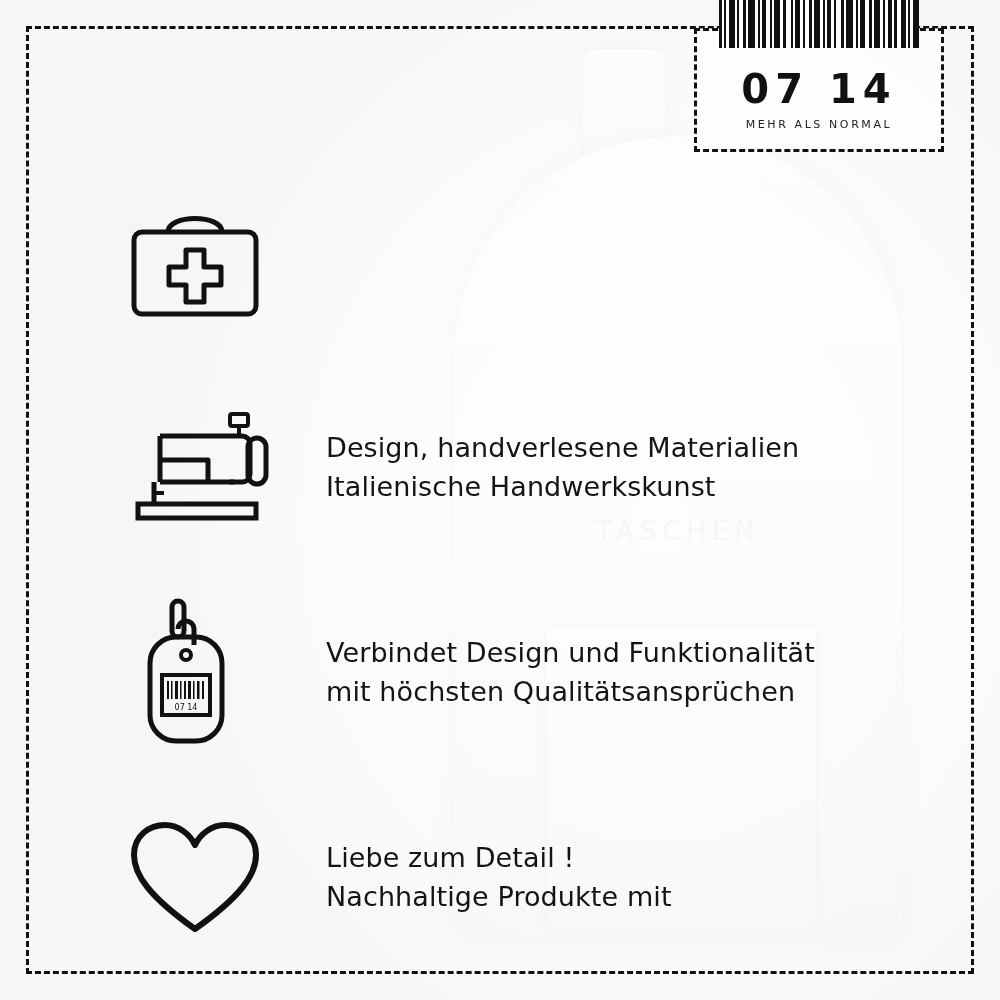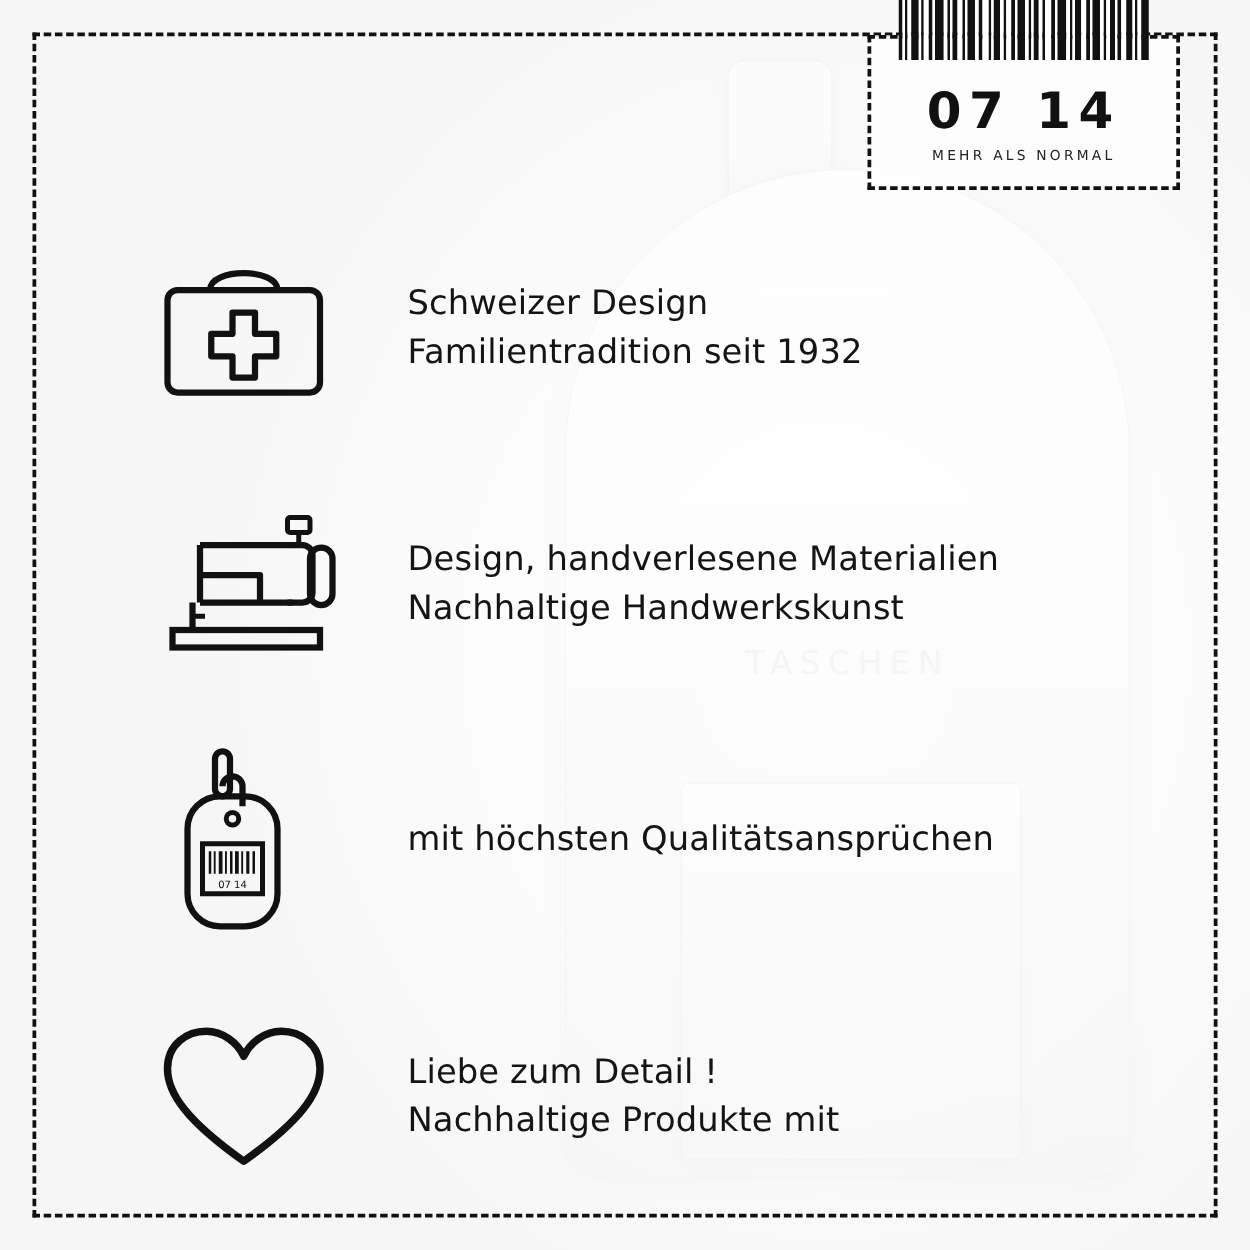--- a/index.html
+++ b/index.html
@@ -278,45 +278,41 @@
 
   <div class="features">
 
     <div class="feature">
       <div class="feature-icon">
         <svg width="150" height="130" viewBox="0 0 150 130">
           <path d="M48 34 C48 16, 102 16, 102 34" fill="none" stroke="#111" stroke-width="5"></path>
           <rect x="14" y="34" width="122" height="82" rx="8" fill="none" stroke="#111" stroke-width="5"></rect>
           <path d="M66 52 h18 v17 h17 v18 h-17 v17 h-18 v-17 h-17 v-18 h17 z" fill="none" stroke="#111" stroke-width="5" stroke-linejoin="round"></path>
         </svg>
-      </div>
-      <div class="feature-text">
-        <span class="line">Schweizer Design</span>
-        <span class="line">Familientradition seit 1932</span>
       </div>
     </div>
 
     <div class="feature">
       <div class="feature-icon">
         <svg width="160" height="140" viewBox="0 0 160 140">
           <rect x="110" y="16" width="18" height="12" rx="2" fill="none" stroke="#111" stroke-width="4"></rect>
           <path d="M119 28 v10" stroke="#111" stroke-width="4"></path>
           <path d="M40 38 h82 a8 8 0 0 1 8 8 v30 a8 8 0 0 1 -8 8 h-12" fill="none" stroke="#111" stroke-width="5" stroke-linejoin="round"></path>
           <path d="M40 38 v46" fill="none" stroke="#111" stroke-width="5"></path>
           <rect x="128" y="40" width="18" height="46" rx="9" fill="none" stroke="#111" stroke-width="5"></rect>
           <path d="M40 62 h48 v22" fill="none" stroke="#111" stroke-width="5" stroke-linejoin="round"></path>
           <path d="M40 84 h74" fill="none" stroke="#111" stroke-width="5"></path>
           <path d="M34 84 v22" stroke="#111" stroke-width="5"></path>
           <path d="M34 95 h10" stroke="#111" stroke-width="4"></path>
           <rect x="18" y="106" width="118" height="14" fill="none" stroke="#111" stroke-width="5"></rect>
         </svg>
       </div>
       <div class="feature-text">
         <span class="line">Design, handverlesene Materialien</span>
-        <span class="line">Nachhaltige Handwerkskunst</span>
+        <span class="line">Italienische Handwerkskunst</span>
       </div>
     </div>
 
     <div class="feature">
       <div class="feature-icon">
         <svg width="150" height="160" viewBox="0 0 150 160">
           <path d="M58 36 a8 8 0 0 1 16 0 v16" fill="none" stroke="#111" stroke-width="5"></path>
           <rect x="52" y="8" width="12" height="36" rx="6" fill="none" stroke="#111" stroke-width="5"></rect>
           <rect x="30" y="44" width="72" height="104" rx="26" fill="none" stroke="#111" stroke-width="5"></rect>
           <circle cx="66" cy="62" r="5" fill="none" stroke="#111" stroke-width="4"></circle>
@@ -329,20 +325,21 @@
             <rect x="64" y="88" width="2" height="18"></rect>
               <rect x="68" y="88" width="3" height="18"></rect>
             <rect x="73" y="88" width="1.5" height="18"></rect>
               <rect x="77" y="88" width="2.5" height="18"></rect>
             <rect x="82" y="88" width="2" height="18"></rect>
           </g>
           <text x="66" y="117" text-anchor="middle" font-family="DejaVu Sans, sans-serif" font-size="8" fill="#111">07 14</text>
         </svg>
       </div>
       <div class="feature-text">
+        <span class="line">Verbindet Design und Funktionalität</span>
         <span class="line">mit höchsten Qualitätsansprüchen</span>
       </div>
     </div>
 
     <div class="feature">
       <div class="feature-icon">
         <svg width="150" height="130" viewBox="0 0 150 130">
           <path d="M75 116 C30 84, 14 62, 14 42 C14 22, 30 12, 45 12 C58 12, 70 21, 75 32 C80 21, 92 12, 105 12 C120 12, 136 22, 136 42 C136 62, 120 84, 75 116 Z" fill="none" stroke="#111" stroke-width="6" stroke-linejoin="round"></path>
         </svg>
       </div>

